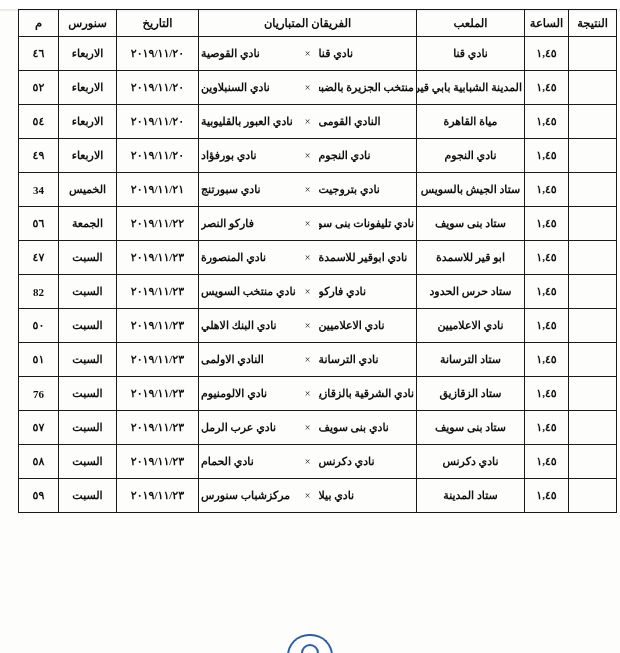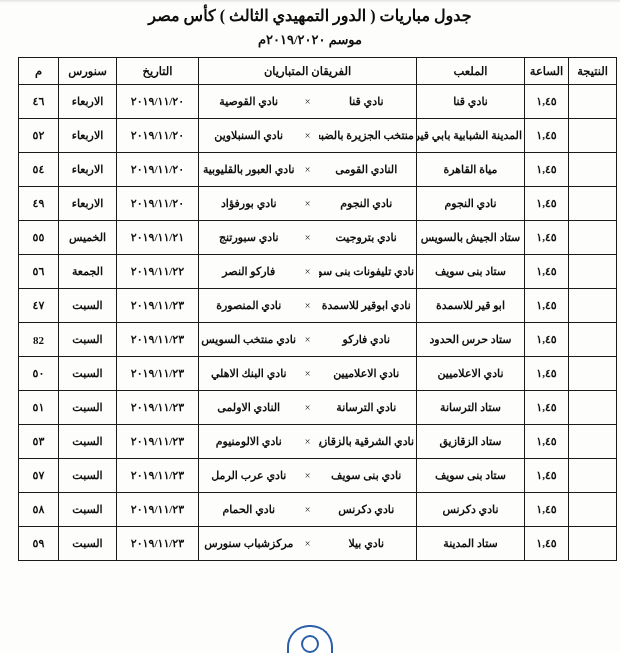--- a/index.html
+++ b/index.html
@@ -77,21 +77,21 @@
   .match-cell {
     display: flex;
     flex-direction: row;
     align-items: center;
     justify-content: center;
     gap: 4px;
     direction: rtl;
   }
   .team {
     flex: 1 1 0;
-    text-align: center;
+    text-align: left;
     font-size: 11px;
     font-weight: bold;
     white-space: nowrap;
     overflow: hidden;
   }
   .vs {
     flex: 0 0 14px;
     font-size: 10px;
     color: #222;
   }
@@ -139,24 +139,20 @@
     background: linear-gradient(to bottom, rgba(0,0,0,0.10), rgba(0,0,0,0));
     pointer-events: none;
   }
 </style>
 </head>
 <body>
 
 <div class="page">
   <div class="edge-shadow-top"></div>
 
-  <div class="title-block">
-    <div class="title-main">جدول مباريات ( الدور التمهيدي الثالث ) كأس مصر</div>
-    <div class="title-sub">موسم ٢٠١٩/٢٠٢٠م</div>
-  </div>
 
   <div class="table-wrap">
     <table class="fixtures">
       <colgroup>
         <col class="c-result">
         <col class="c-time">
         <col class="c-stadium">
         <col class="c-match">
         <col class="c-date">
         <col class="c-day">
@@ -240,21 +236,21 @@
             <td class="cell-bold">ستاد الجيش بالسويس</td>
             <td>
               <div class="match-cell">
                 <span class="team">نادي بتروجيت</span>
                 <span class="vs">×</span>
                 <span class="team">نادي سبورتنج</span>
               </div>
             </td>
             <td class="cell-bold">٢٠١٩/١١/٢١</td>
             <td class="cell-bold">الخميس</td>
-            <td class="cell-num">٥٥</td>
+            <td class="cell-num">34</td>
           </tr>
           <tr>
             <td></td>
             <td class="cell-bold">١,٤٥</td>
             <td class="cell-bold">ستاد بنى سويف</td>
             <td>
               <div class="match-cell">
                 <span class="team">نادي تليفونات بنى سويف</span>
                 <span class="vs">×</span>
                 <span class="team">فاركو النصر</span>
@@ -330,21 +326,21 @@
             <td class="cell-bold">ستاد الزقازيق</td>
             <td>
               <div class="match-cell">
                 <span class="team">نادي الشرقية بالزقازيق</span>
                 <span class="vs">×</span>
                 <span class="team">نادي الالومنيوم</span>
               </div>
             </td>
             <td class="cell-bold">٢٠١٩/١١/٢٣</td>
             <td class="cell-bold">السبت</td>
-            <td class="cell-num">٥٣</td>
+            <td class="cell-num">76</td>
           </tr>
           <tr>
             <td></td>
             <td class="cell-bold">١,٤٥</td>
             <td class="cell-bold">ستاد بنى سويف</td>
             <td>
               <div class="match-cell">
                 <span class="team">نادي بنى سويف</span>
                 <span class="vs">×</span>
                 <span class="team">نادي عرب الرمل</span>

